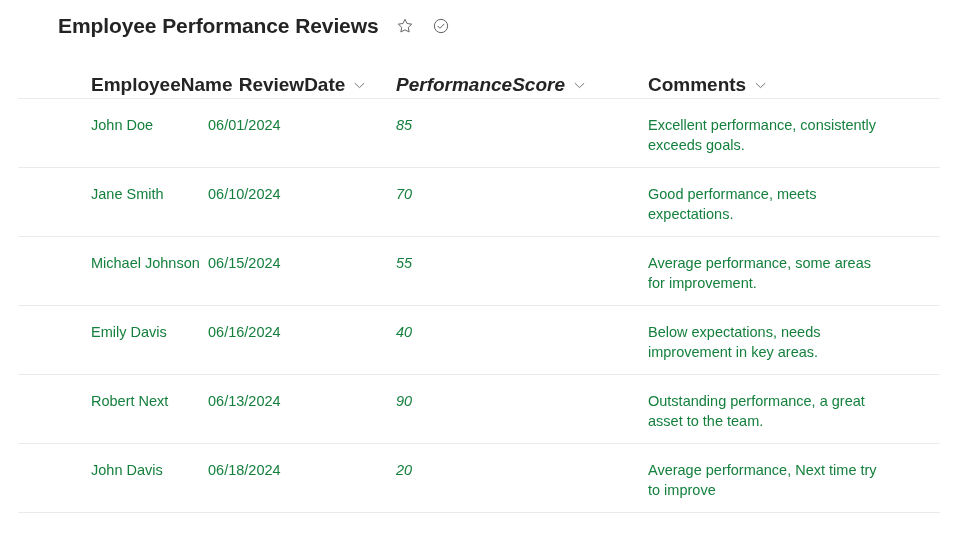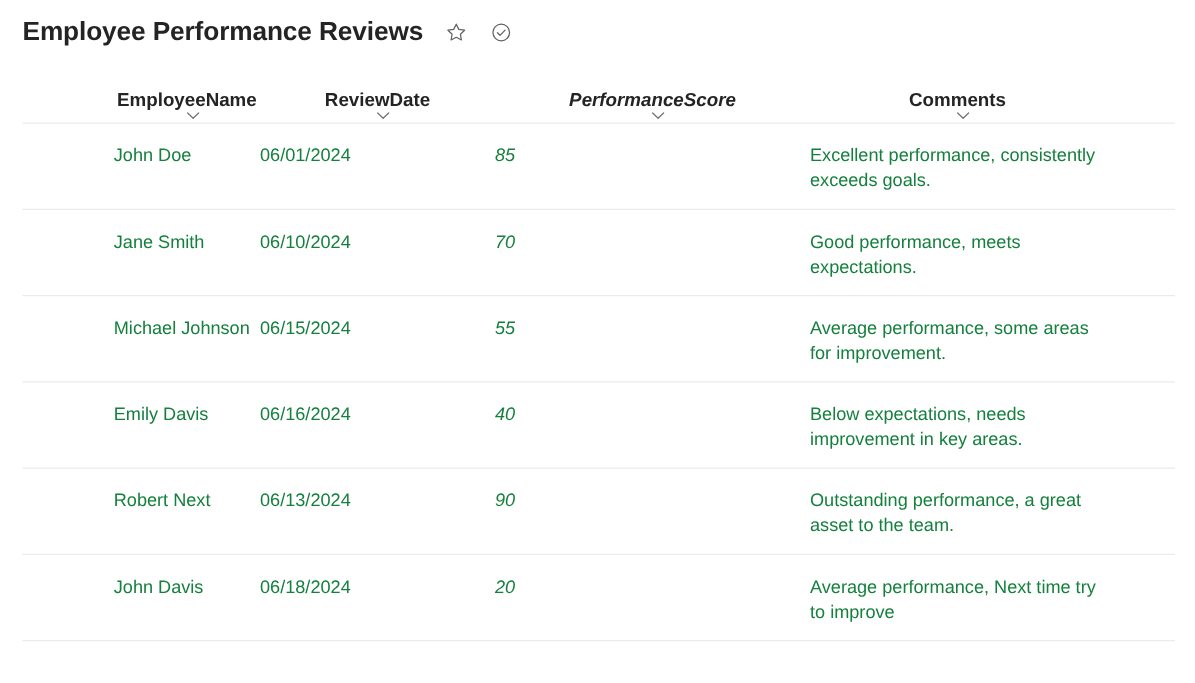--- a/index.html
+++ b/index.html
@@ -23,20 +23,21 @@
     height: 34px;
     box-sizing: border-box;
   }
   .page-title {
     font-size: 21px;
     font-weight: 600;
     color: #242424;
     letter-spacing: -0.1px;
     line-height: 26px;
     white-space: nowrap;
+    margin-left: 40px;
   }
   .title-icon {
     margin-left: 16px;
     display: inline-flex;
     align-items: center;
     justify-content: center;
     width: 20px;
     height: 20px;
     cursor: pointer;
   }
@@ -51,27 +52,26 @@
     display: flex;
     align-items: flex-end;
     height: 42px;
     padding-left: 18px;
     padding-right: 16px;
     box-sizing: border-box;
   }
   .col-head {
     display: flex;
     align-items: center;
-    font-size: 15px;
+    font-size: 19px;
     font-weight: 600;
     color: #242424;
     cursor: pointer;
     white-space: nowrap;
     padding-bottom: 2px;
-    flex-direction: column;
   }
   .col-head .chev {
     margin-left: 9px;
     display: inline-flex;
     align-items: center;
     opacity: .75;
   }
 
   
   .c-name    { width: 190px; padding-left: 73px; box-sizing: border-box; }

